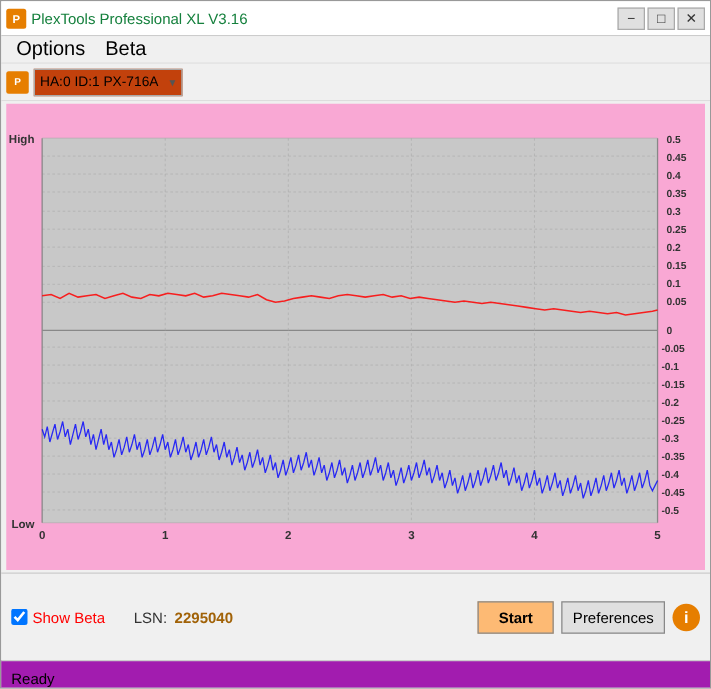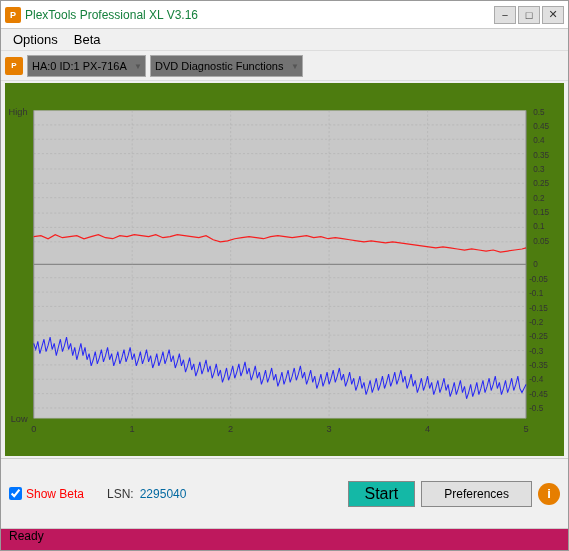--- a/index.html
+++ b/index.html
@@ -66,21 +66,21 @@
       height: 22px;
       background: #f0f0f0;
       display: flex;
       align-items: center;
       padding: 0 4px;
       border-bottom: 1px solid #ddd;
     }
     .menu-item {
       padding: 2px 8px;
       cursor: pointer;
-      font-size: 13px;
+      font-size: 16px;
     }
     .toolbar {
       height: 30px;
       background: #f0f0f0;
       display: flex;
       align-items: center;
       padding: 0 4px;
       gap: 4px;
       border-bottom: 1px solid #ddd;
     }
@@ -100,21 +100,21 @@
       color: white;
       font-size: 8px;
       font-weight: bold;
     }
     .dropdown-wrapper {
       position: relative;
       display: inline-block;
     }
     .dropdown-wrapper select {
       border: 1px solid #aaa;
-      background: #737373;
+      background: #c2410c;
       height: 22px;
       font-size: 11px;
       padding: 0 18px 0 4px;
       outline: none;
       cursor: pointer;
       appearance: none;
       -webkit-appearance: none;
     }
     .dropdown-wrapper::after {
       content: '▼';
@@ -129,21 +129,22 @@
     .chart-area {
       flex: 1;
       background: #f0f0f0;
       padding: 2px 4px 2px 4px;
       display: flex;
       flex-direction: column;
     }
     .chart-container {
       flex: 1;
       position: relative;
-      background: #4d7c0f;
+      background: #f9a8d4;
+      font-weight: bold;
     }
     .bottom-panel {
       height: 70px;
       background: #f0f0f0;
       border-top: 1px solid #ccc;
       display: flex;
       align-items: center;
       padding: 4px 8px;
       gap: 8px;
     }
@@ -166,42 +167,42 @@
     }
     .checkbox-label-beta { color: red; }
     .checkbox-label-jitter { color: blue; }
     .lsn-area {
       display: flex;
       gap: 6px;
       font-size: 12px;
       flex: 1;
     }
     .lsn-label { color: #333; }
-    .lsn-value { color: #0369a1; font-weight: normal; }
+    .lsn-value { color: #a16207; font-weight: bold; }
     .bottom-right {
       display: flex;
       align-items: center;
       gap: 6px;
       margin-left: auto;
     }
     .start-button {
-      background: #14b8a6;
+      background: #fdba74;
       border: 1px solid #888;
       padding: 4px 16px;
       cursor: pointer;
-      font-size: 16px;
-      font-weight: normal;
+      font-size: 12px;
+      font-weight: bold;
       height: 26px;
       display: flex;
       align-items: center;
     }
     .preferences-button {
       background: #e0e0e0;
       border: 1px solid #888;
-      padding: 4px 22px;
+      padding: 4px 8px;
       cursor: pointer;
       font-size: 12px;
       height: 26px;
       display: flex;
       align-items: center;
     }
     .info-icon {
       width: 22px;
       height: 22px;
       border-radius: 50%;
@@ -209,24 +210,24 @@
       color: white;
       display: flex;
       align-items: center;
       justify-content: center;
       font-size: 13px;
       font-weight: bold;
       cursor: pointer;
     }
     .status-bar {
       height: 22px;
-      background: #be185d;
+      background: #a21caf;
       border-top: 1px solid #ccc;
       display: flex;
-      align-items: flex-start;
+      align-items: flex-end;
       padding: 0 8px;
       font-size: 12px;
     }
   </style>
 </head>
 <body>
 
 <div class="window">
 
   <div class="title-bar">
@@ -248,25 +249,20 @@
 
   <div class="toolbar">
     <div class="toolbar-device">
       <div class="device-icon">
         <span>P</span>
       </div>
     </div>
     <div class="dropdown-wrapper">
       <select>
         <option>HA:0 ID:1  PX-716A</option>
-      </select>
-    </div>
-    <div class="dropdown-wrapper">
-      <select>
-        <option>DVD Diagnostic Functions</option>
       </select>
     </div>
   </div>
 
   <div class="chart-area">
     <div class="chart-container">
       <svg width="100%" height="100%" viewBox="0 0 545 320" style="display:block;">
 
         <rect x="28" y="5" width="480" height="300" fill="#c8c8c8"></rect>
 

